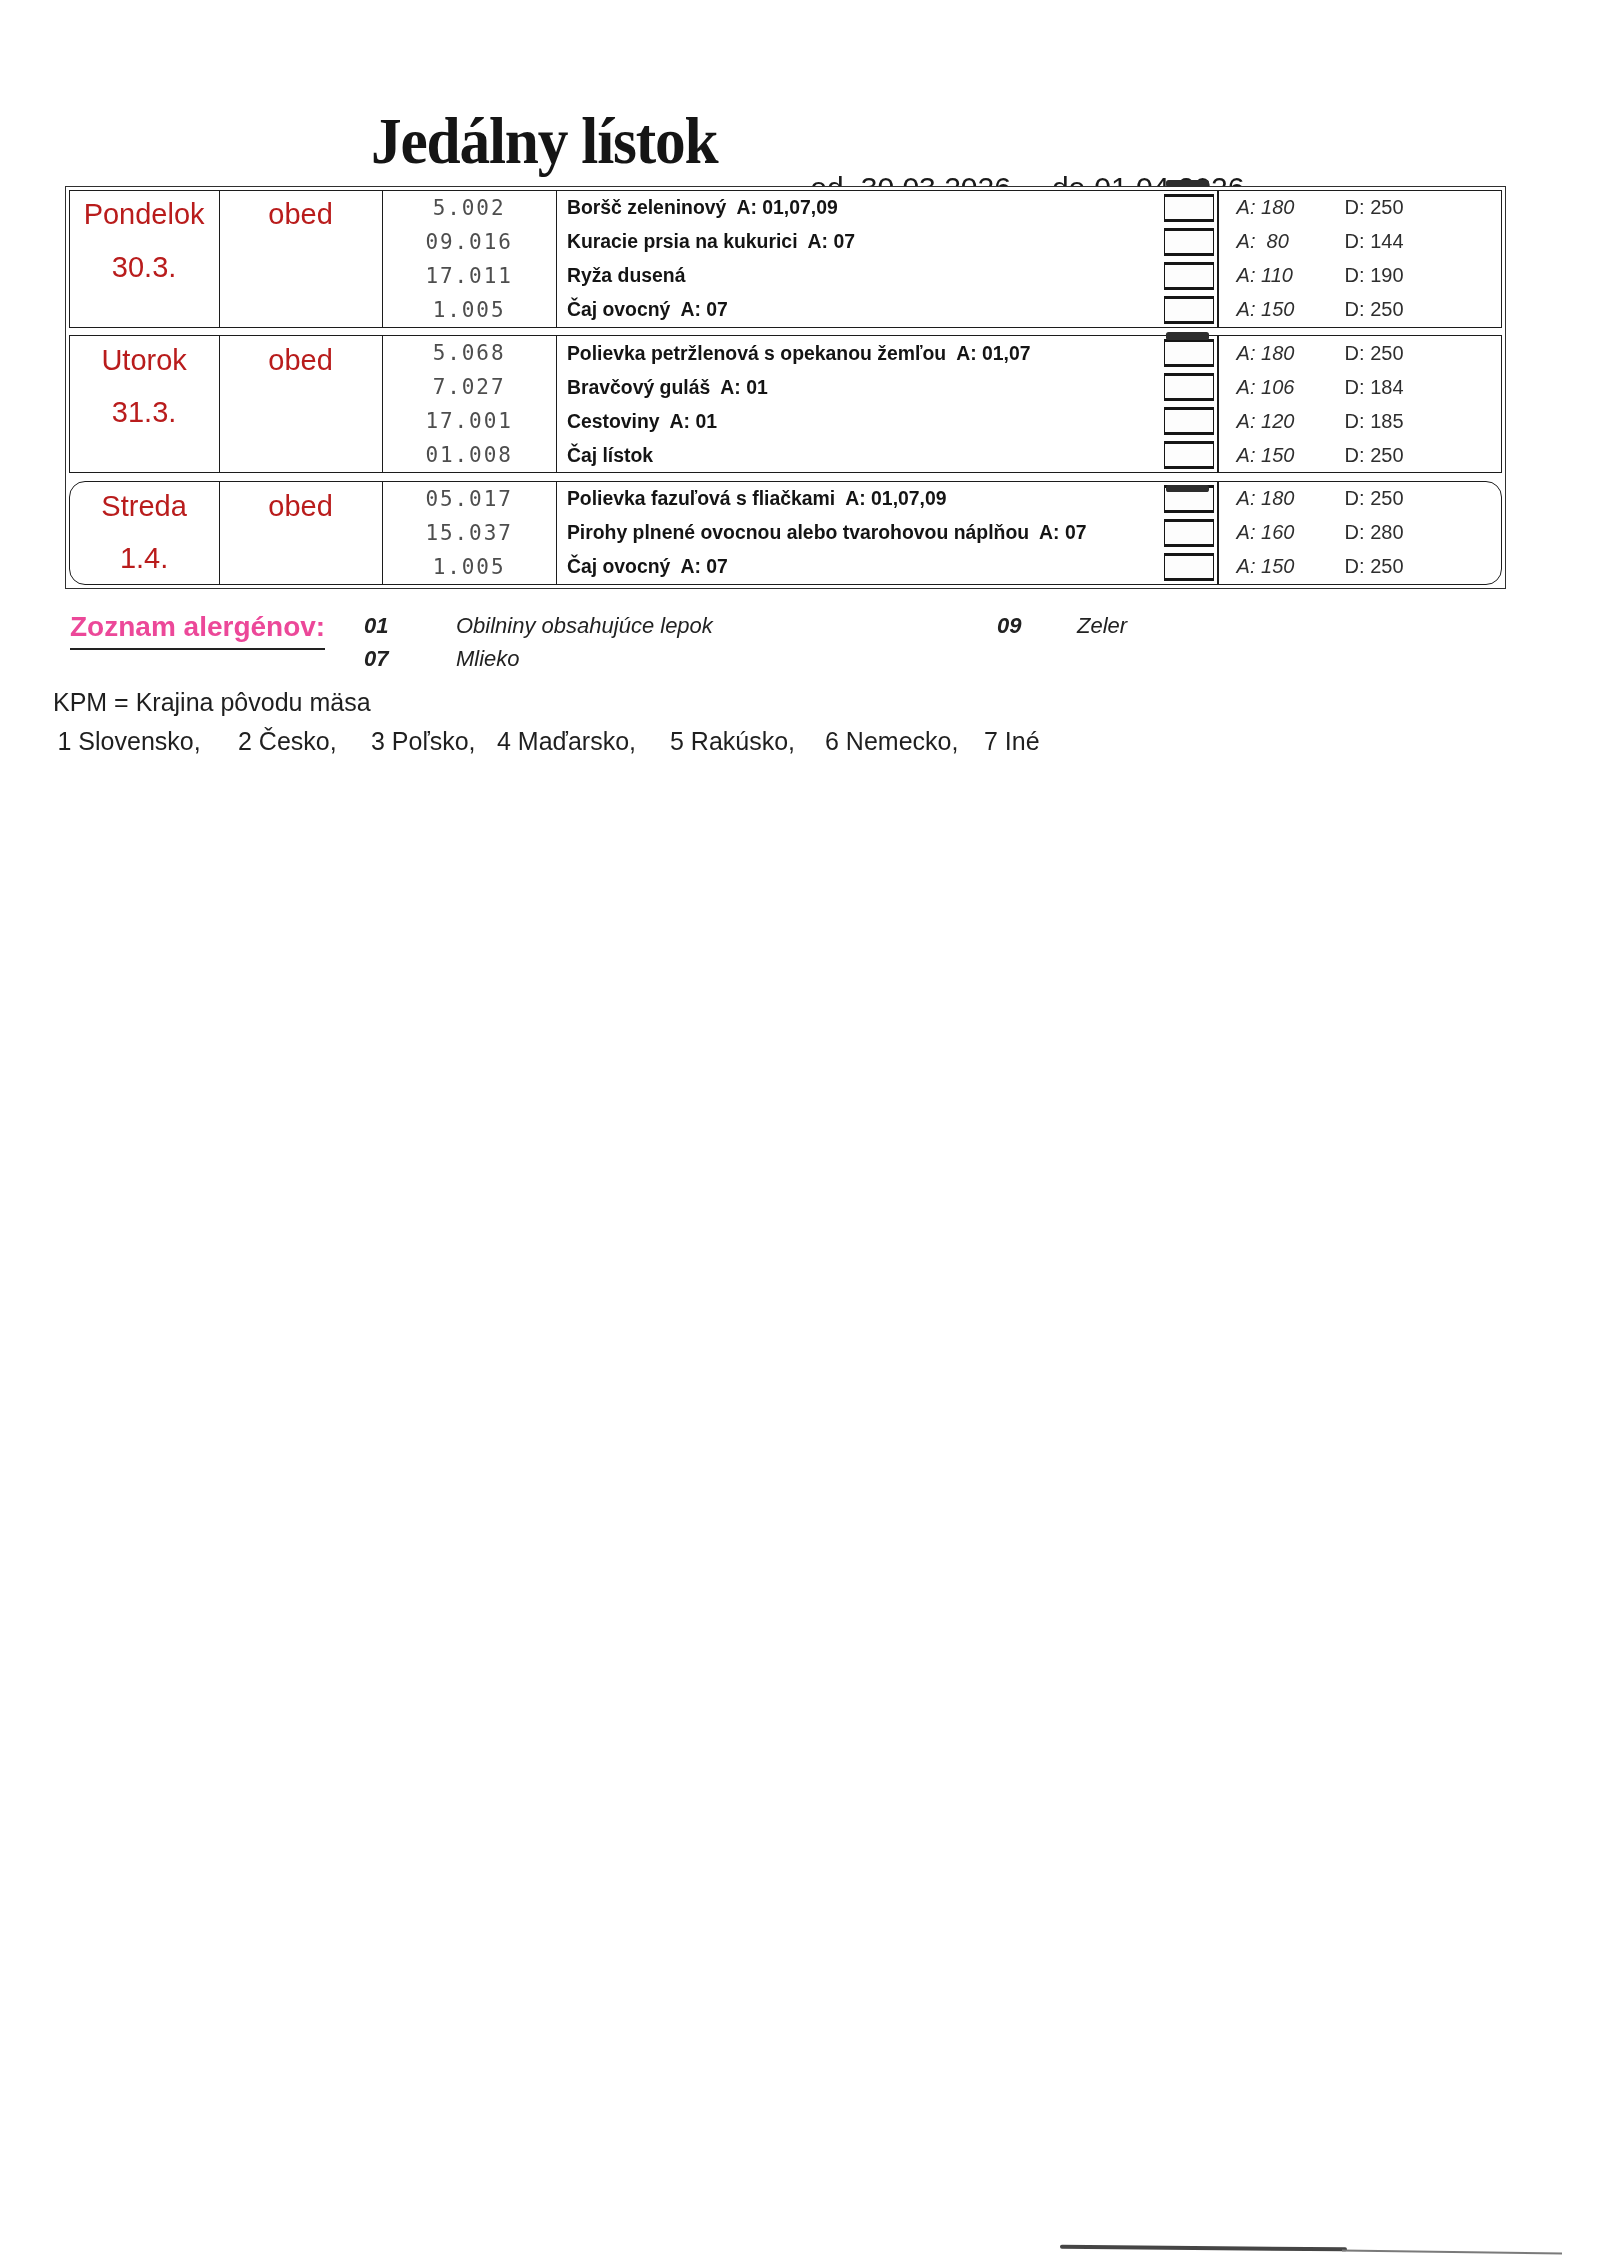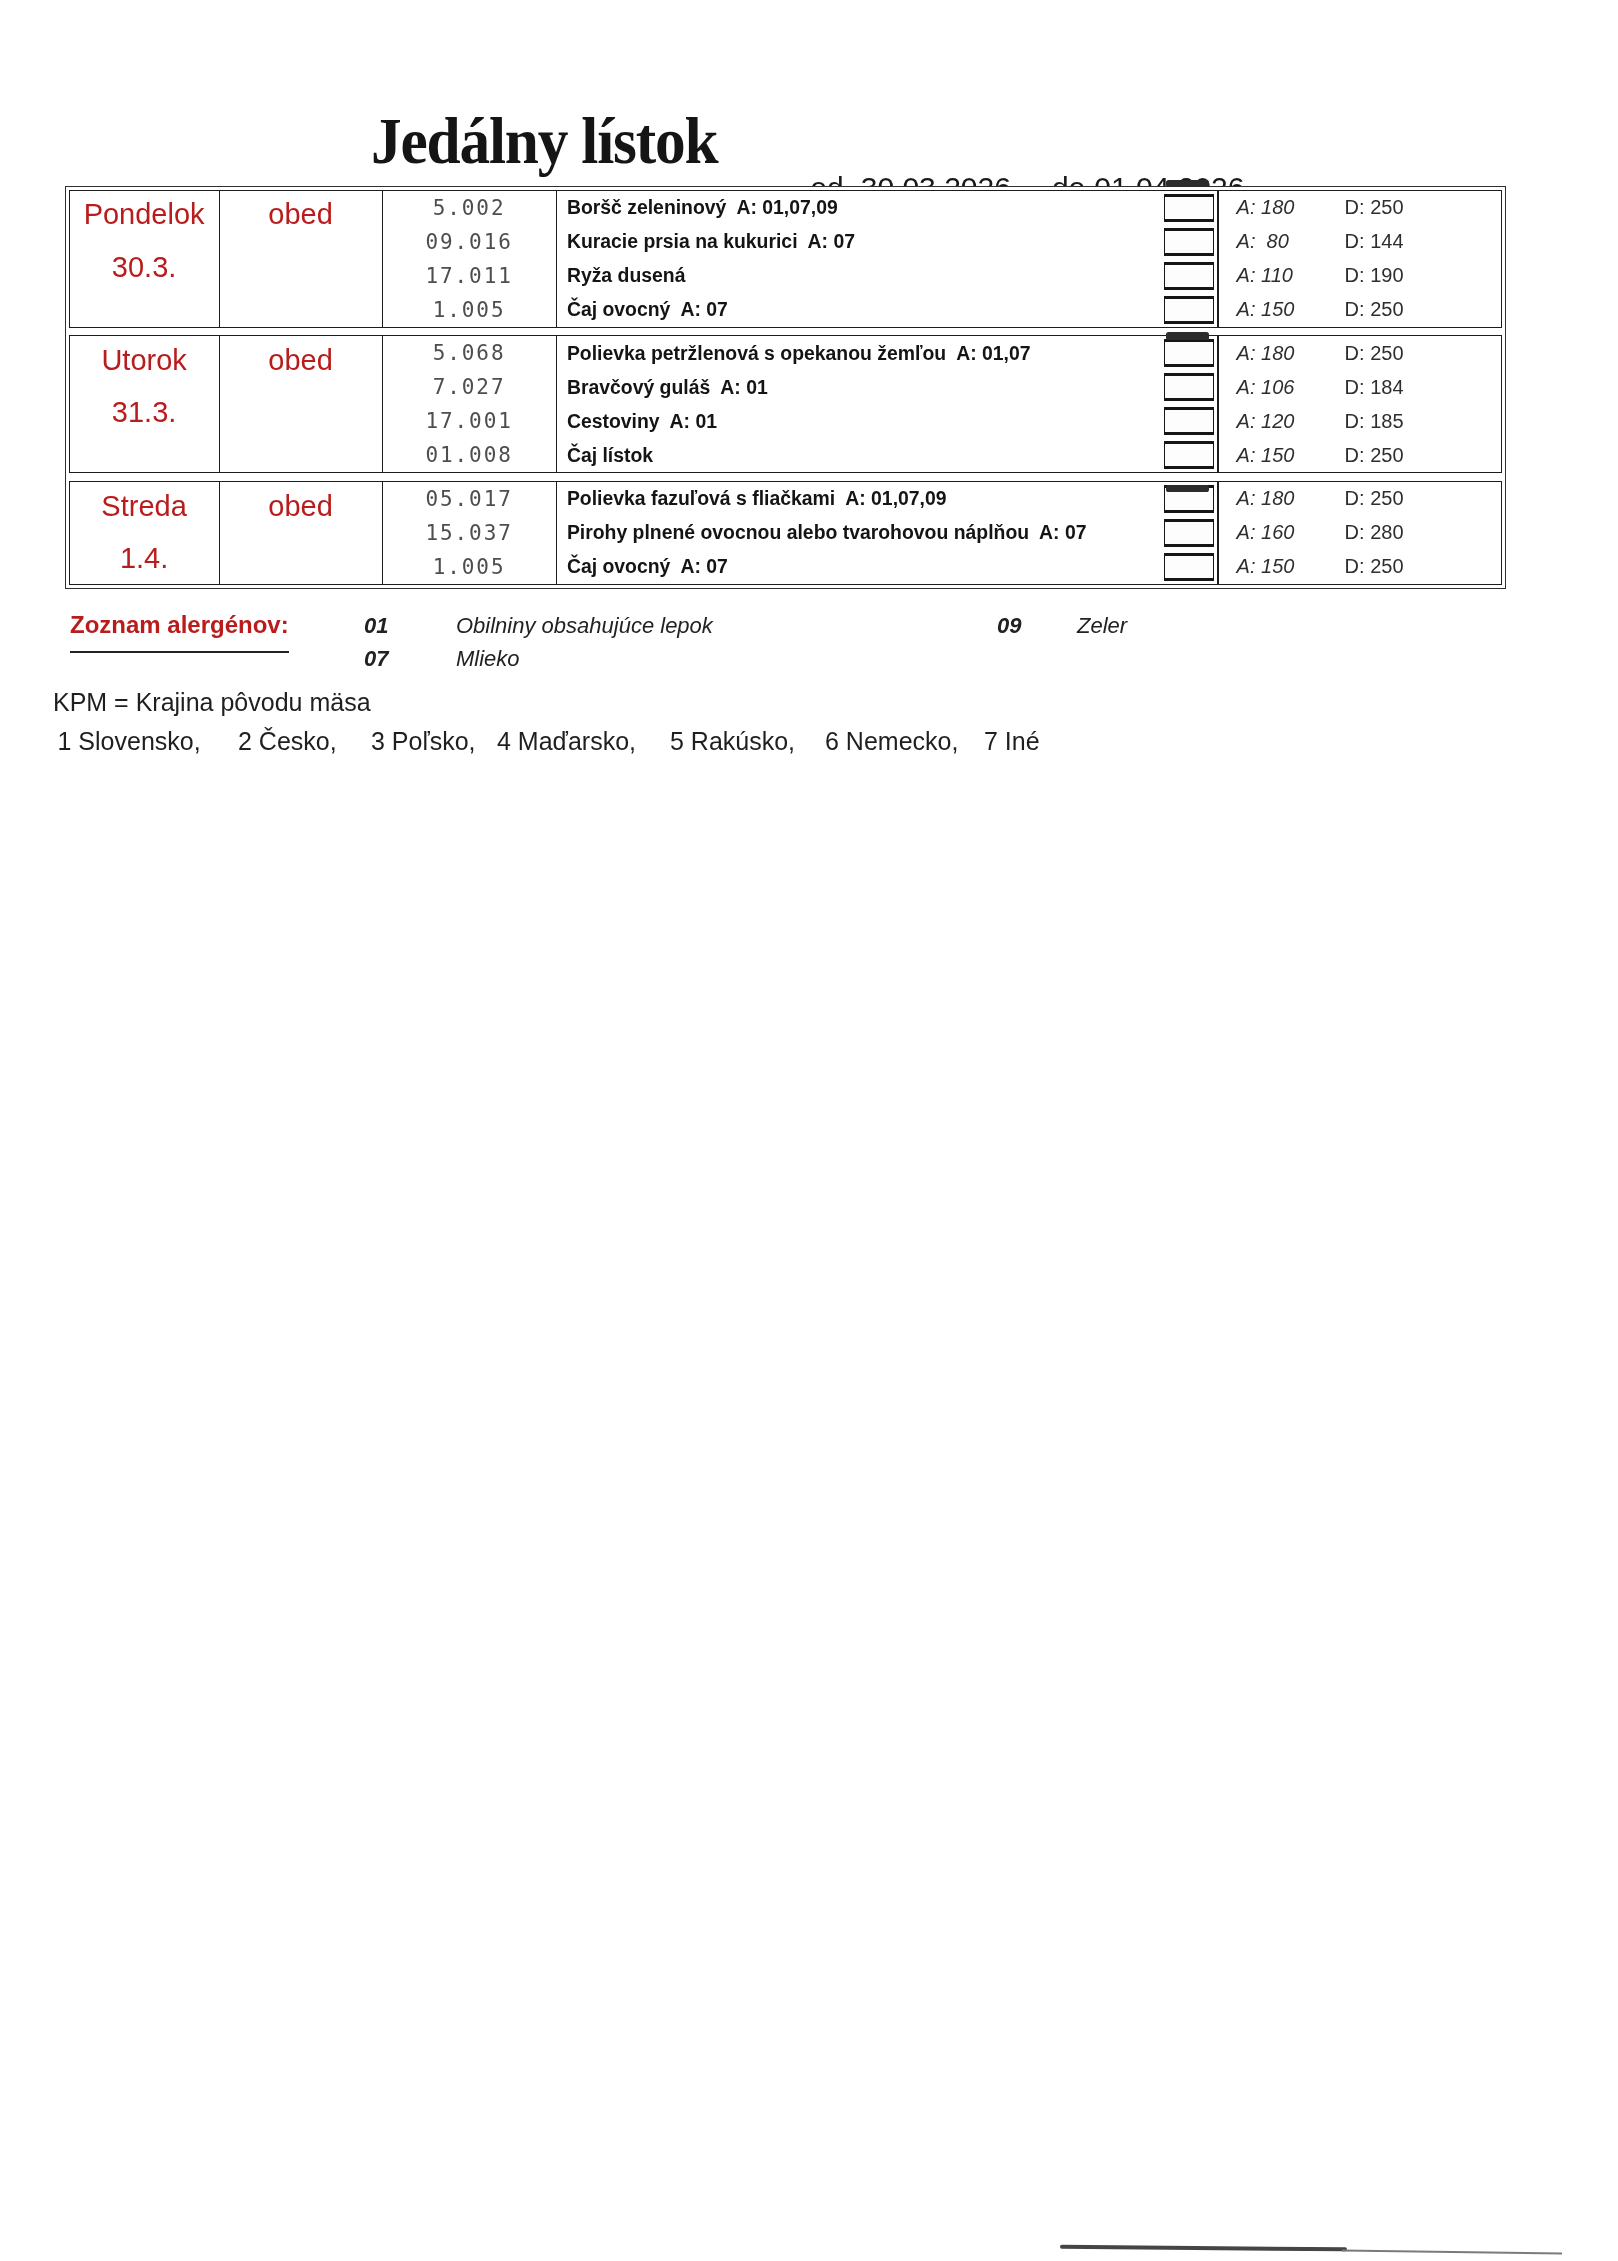--- a/index.html
+++ b/index.html
@@ -34,21 +34,21 @@
     border:1.9px solid #2f2f2f;
     padding:2.6px;box-sizing:border-box;
     background:#fff;
   }
   .day-block{
     border:1.9px solid #1c1c1c;
     display:grid;
     grid-template-columns:150px 163px 174px 605px 57px 1fr;
     margin-bottom:7.7px;
   }
-  .day-block:last-child{margin-bottom:0;}
+  .day-block:last-child{margin-bottom:0;border-radius:16px;}
   .cell{box-sizing:border-box;}
   .cell-day,.cell-meal{
     border-right:1.9px solid #1c1c1c;
     text-align:center;padding-top:7.7px;
     font-weight:normal;font-size:29px;color:#b91c1c;
   }
   .cell-day .date{margin-top:19.4px;}
   .cell-codes{border-right:1.9px solid #1c1c1c;}
   .row{height:34px;display:flex;align-items:center;}
   .cell-codes .row{justify-content:center;}
@@ -77,22 +77,22 @@
 
   
   .smudge{position:absolute;background:#2d2d2d;border-radius:2.6px;}
   .smudge1{left:1166px;top:180px;width:43px;height:7px;}
   .smudge2{left:1166px;top:332px;width:43px;height:7.7px;}
   .smudge3{left:1166px;top:485px;width:43px;height:7px;}
 
   
   .allergens-heading{
     position:absolute;left:70px;top:611px;
-    font-weight:bold;font-size:24px;color:#b91c1c;
-    border-bottom:2.6px solid #222;padding-bottom:12px;
+    font-weight:bold;font-size:28px;color:#ec4899;
+    border-bottom:2.6px solid #222;padding-bottom:5px;
   }
   .allergen-code{
     position:absolute;font-weight:bold;font-style:italic;
     font-size:22px;color:#222;
   }
   .allergen-name{
     position:absolute;font-style:italic;font-size:22px;color:#222;
   }
   .a-code-01{left:364px;top:613px;}
   .a-name-01{left:456px;top:613px;}

